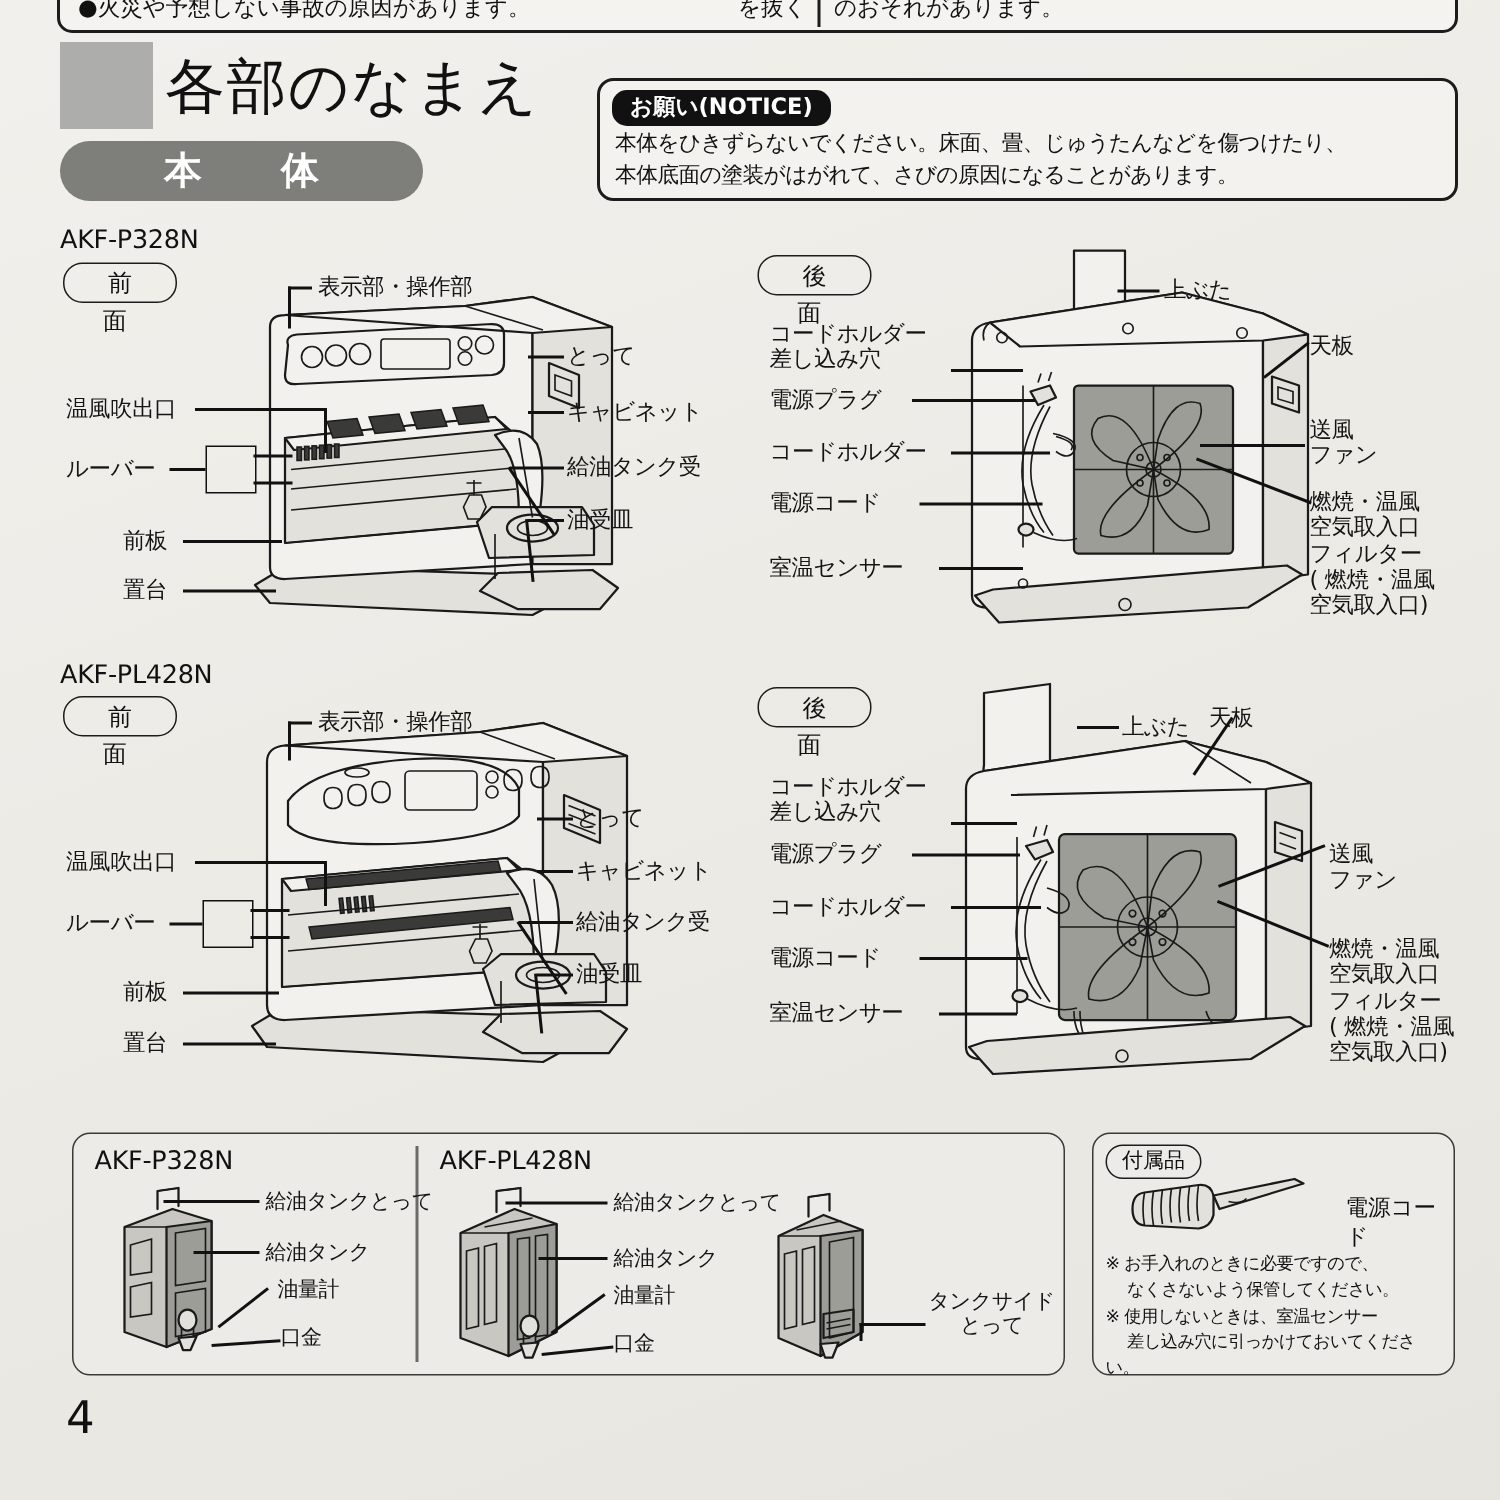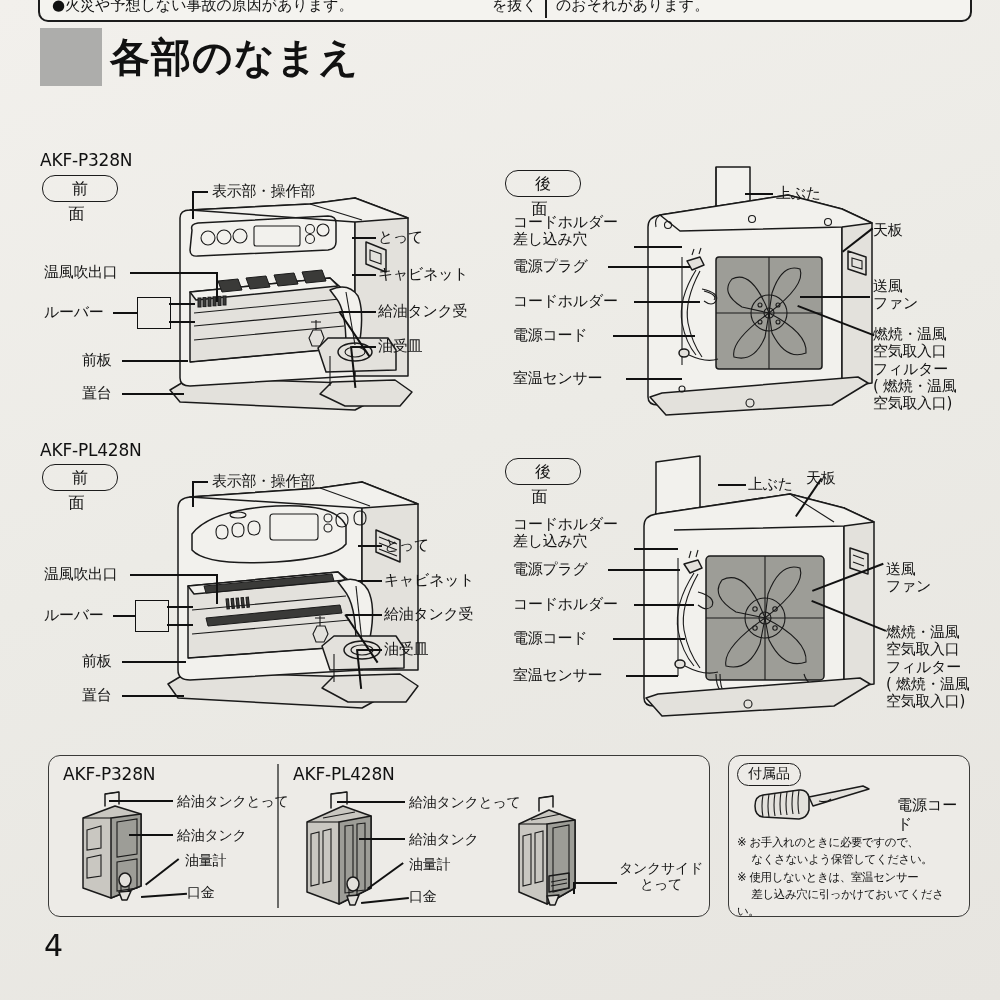--- a/index.html
+++ b/index.html
@@ -17,21 +17,21 @@
 
   
   #warn-strip{left:38px;top:-22px;width:930px;height:40px;border:2px solid #1c1c1c;border-radius:10px;background:#f4f3ef;}
   #warn-strip .w1{position:absolute;left:12px;top:16px;font-size:15px;white-space:nowrap;}
   #warn-strip .w2{position:absolute;left:452px;top:16px;font-size:15px;}
   #warn-strip .wsep{position:absolute;left:505px;top:12px;width:2px;height:26px;background:#1c1c1c;}
   #warn-strip .w3{position:absolute;left:516px;top:16px;font-size:15px;}
 
   
   #head-square{left:40px;top:28px;width:62px;height:58px;background:#adadab;}
-  #head-title{left:110px;top:30px;font-size:40px;font-weight:bold;letter-spacing:1px;}
+  #head-title{left:110px;top:30px;font-size:40px;font-weight:normal;letter-spacing:1px;}
   #body-pill{left:40px;top:94px;width:242px;height:40px;background:#7e7e7b;border-radius:20px;}
   #body-pill span{display:block;text-align:center;line-height:40px;color:#fff;font-size:25px;font-weight:bold;letter-spacing:14px;text-indent:14px;}
 
   
   #notice-box{left:398px;top:52px;width:570px;height:78px;border:2px solid #1c1c1c;border-radius:11px;background:#f3f2ee;}
   #notice-tag{position:absolute;left:8px;top:6px;background:#111;color:#fff;font-size:15px;font-weight:bold;padding:2px 12px 3px;border-radius:10px;}
   #notice-body{position:absolute;left:10px;top:32px;width:552px;font-size:14.5px;line-height:1.45;white-space:pre-line;letter-spacing:-0.4px;}
 
   
   .model-cap{font-size:17px;letter-spacing:-0.2px;}
@@ -68,21 +68,29 @@
 
   <div class="abs" id="warn-strip">
     <div class="w1">●火災や予想しない事故の原因があります。</div>
     <div class="w2">を抜く</div>
     <div class="wsep"></div>
     <div class="w3">のおそれがあります。</div>
   </div>
 
   <div class="abs" id="head-square"></div>
   <div class="abs" id="head-title">各部のなまえ</div>
-
+  <div class="abs" id="body-pill">
+    <span>本　体</span>
+  </div>
+
+  <div class="abs" id="notice-box">
+    <div id="notice-tag">お願い(NOTICE)</div>
+    <div id="notice-body">本体をひきずらないでください。床面、畳、じゅうたんなどを傷つけたり、
+本体底面の塗装がはがれて、さびの原因になることがあります。</div>
+  </div>
 
   <div class="abs model-cap" style="left:40px;top:150px;">AKF-P328N</div>
   <div class="abs viewpill" style="left:42px;top:175px;">前　面</div>
 
   <div class="abs" style="left:150px;top:180px;">
   <svg width="320" height="240" viewBox="0 0 320 240">
 
     <path class="fill-lt" d="M20 210 L30 222 L205 230 L235 214 L228 204 L40 198 Z"></path>
     <path class="fill-lt" d="M170 214 L195 226 L250 226 L262 212 L245 200 L182 202 Z"></path>
 

